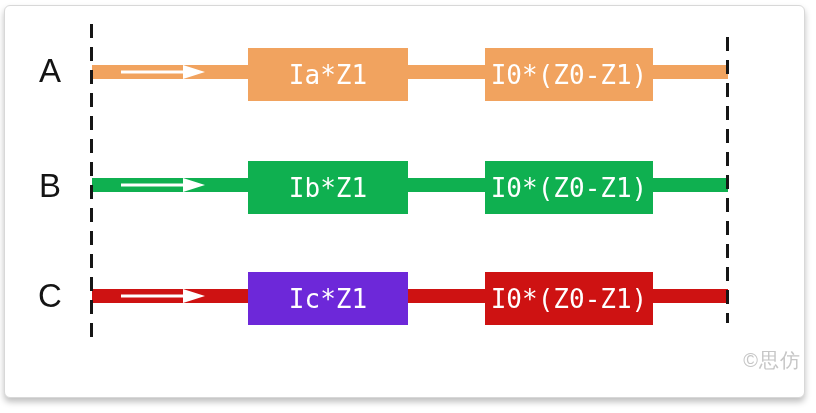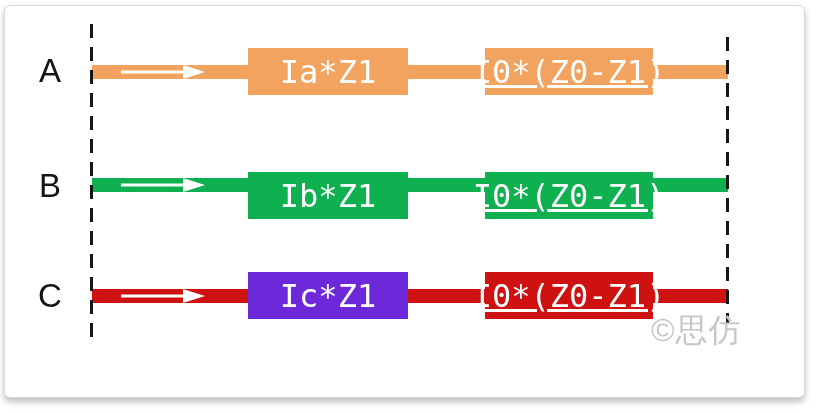--- a/index.html
+++ b/index.html
@@ -59,41 +59,41 @@
     left: 116px;
     width: 84px;
     height: 14px;
   }
   .row-a .flow-arrow { top: 59px; }
   .row-b .flow-arrow { top: 172px; }
   .row-c .flow-arrow { top: 283px; }
 
   .imp-box {
     position: absolute;
-    height: 47px;
+    height: 53px;
     display: flex;
     align-items: center;
     justify-content: center;
     color: #ffffff;
     font-family: "DejaVu Sans Mono", monospace;
-    font-size: 32px;
+    font-size: 26px;
     white-space: nowrap;
   }
   .imp-box.box1 { left: 243px; width: 160px; }
-  .imp-box.box2 { left: 480px; width: 168px; text-decoration: underline; }
+  .imp-box.box2 { left: 480px; width: 168px; }
   .row-a .imp-box { top: 42px; }
-  .row-b .imp-box { top: 155px; margin-top: 11px; }
+  .row-b .imp-box { top: 155px; }
   .row-c .imp-box { top: 266px; }
 
   .watermark {
     position: absolute;
-    left: 646px; top: 310px;
+    left: 646px; top: 340px;
     width: 150px;
-    text-align: left;
-    font-size: 32px;
+    text-align: right;
+    font-size: 20px;
     line-height: 29px;
     letter-spacing: 1px;
   }
 </style>
 </head>
 <body>
 
 <div class="stage">
   <div class="card">
 

